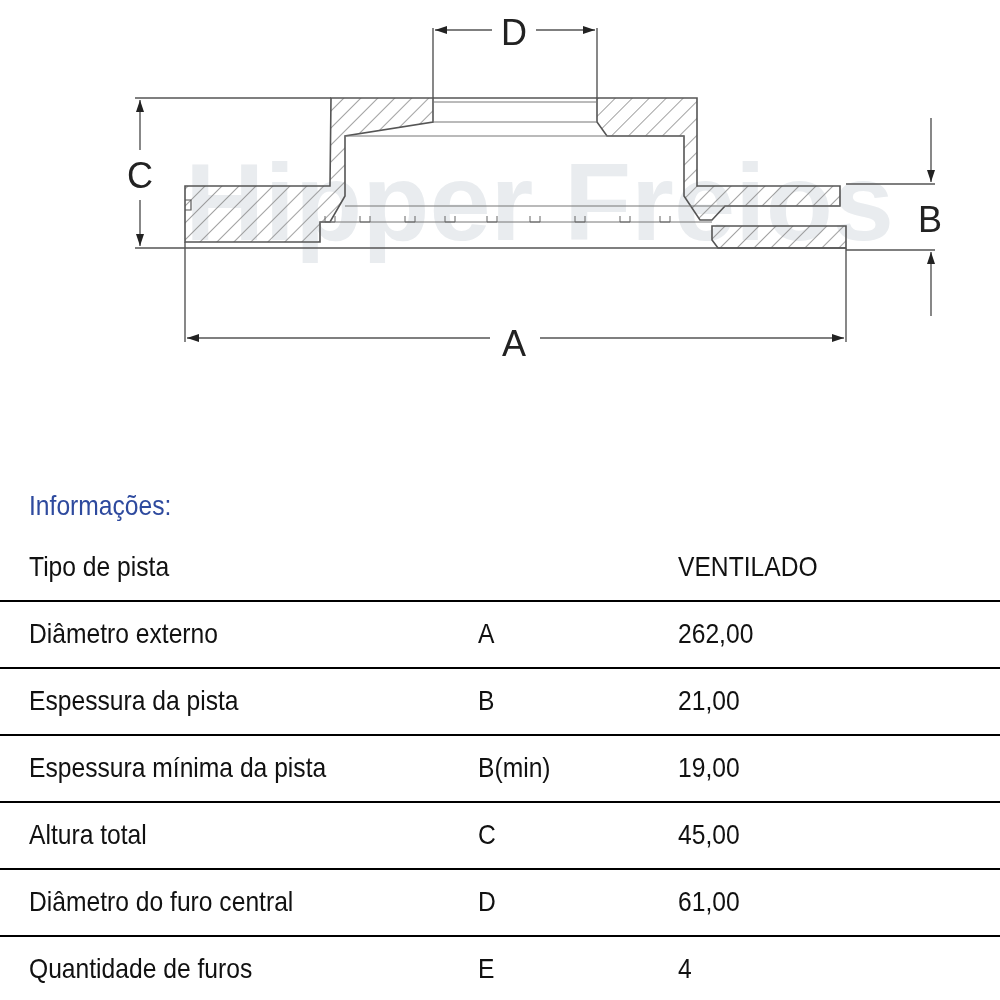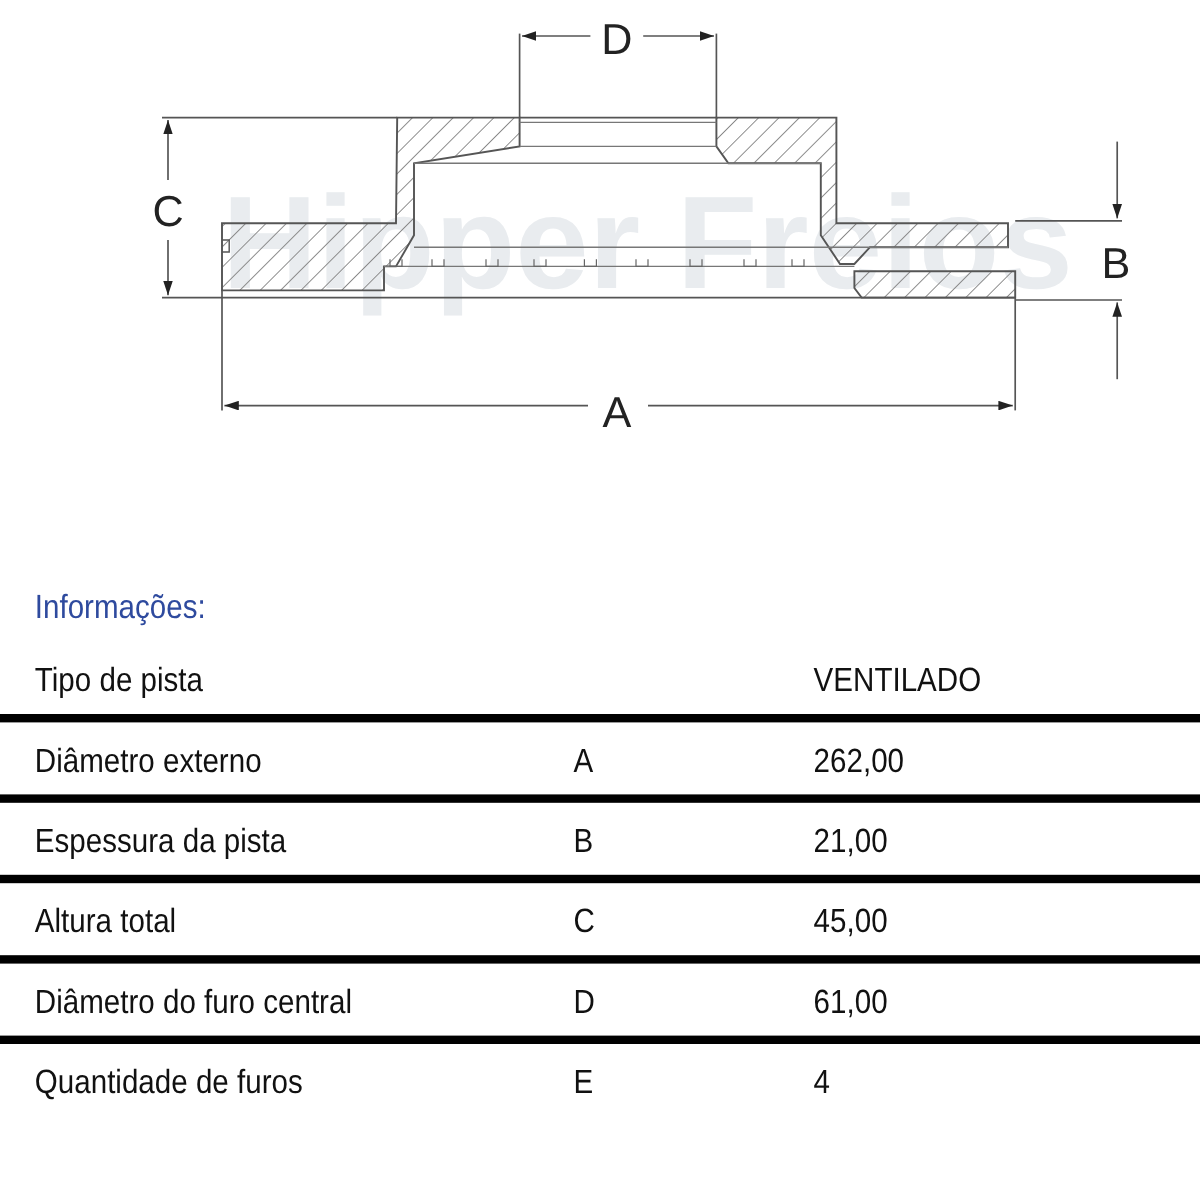--- a/index.html
+++ b/index.html
@@ -3,21 +3,21 @@
   <meta charset="utf-8">
   <style>
     html, body { margin:0; padding:0; background:#ffffff; }
     body { width:1000px; height:1000px; position:relative; overflow:hidden;
            font-family:"Liberation Sans", sans-serif; }
     .diagram { position:absolute; left:0; top:0; width:1000px; height:400px; }
     .diagram svg { width:1000px; height:400px; display:block; }
     .section-title { position:absolute; left:29px; top:490px; font-size:28px; color:#2e4a9e;
                      font-family:"Liberation Sans", sans-serif; transform:scaleX(0.88); transform-origin:left top; }
     .spec-table { position:absolute; left:0; top:535px; width:1000px; }
-    .row { position:relative; height:67px; border-bottom:7px solid #000000; box-sizing:border-box; }
+    .row { position:relative; height:67px; border-bottom:2px solid #000000; box-sizing:border-box; }
     .row:last-child { border-bottom:none; }
     .row span { position:absolute; top:16px; font-size:28px; color:#111;
                 transform:scaleX(0.88); transform-origin:left top; white-space:nowrap; }
     .row .c-label { left:29px; }
     .row .c-code { left:478px; }
     .row .c-value { left:678px; }
   </style>
 </head>
 <body>
 
@@ -116,20 +116,25 @@
     <span class="c-label">Diâmetro externo</span>
     <span class="c-code">A</span>
     <span class="c-value">262,00</span>
   </div>
   <div class="row">
     <span class="c-label">Espessura da pista</span>
     <span class="c-code">B</span>
     <span class="c-value">21,00</span>
   </div>
   <div class="row">
+    <span class="c-label">Espessura mínima da pista</span>
+    <span class="c-code">B(min)</span>
+    <span class="c-value">19,00</span>
+  </div>
+  <div class="row">
     <span class="c-label">Altura total</span>
     <span class="c-code">C</span>
     <span class="c-value">45,00</span>
   </div>
   <div class="row">
     <span class="c-label">Diâmetro do furo central</span>
     <span class="c-code">D</span>
     <span class="c-value">61,00</span>
   </div>
   <div class="row">

